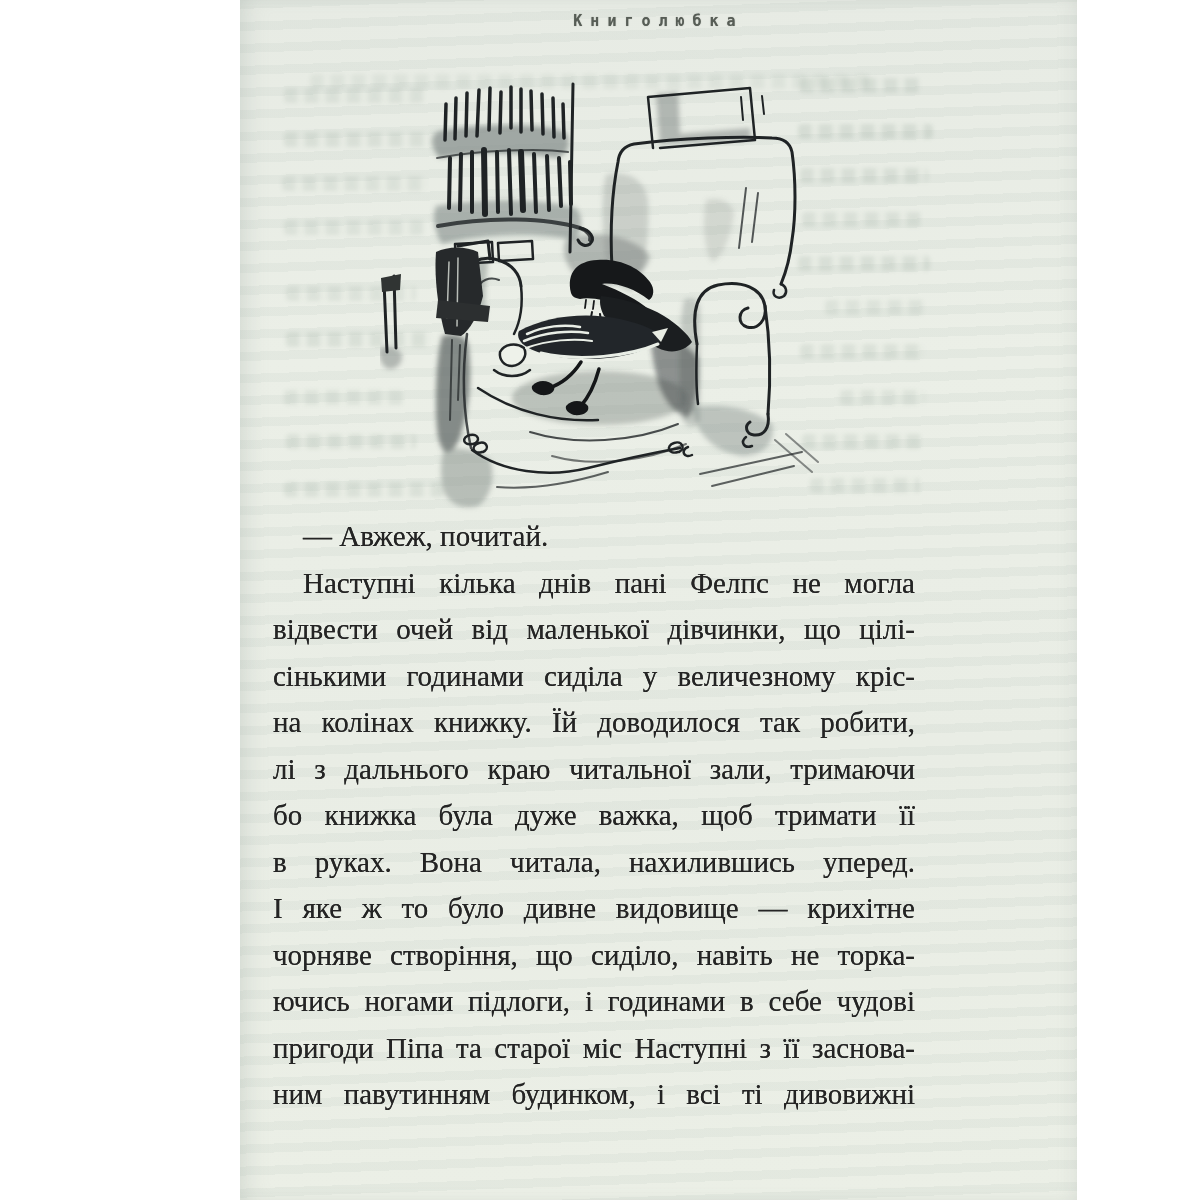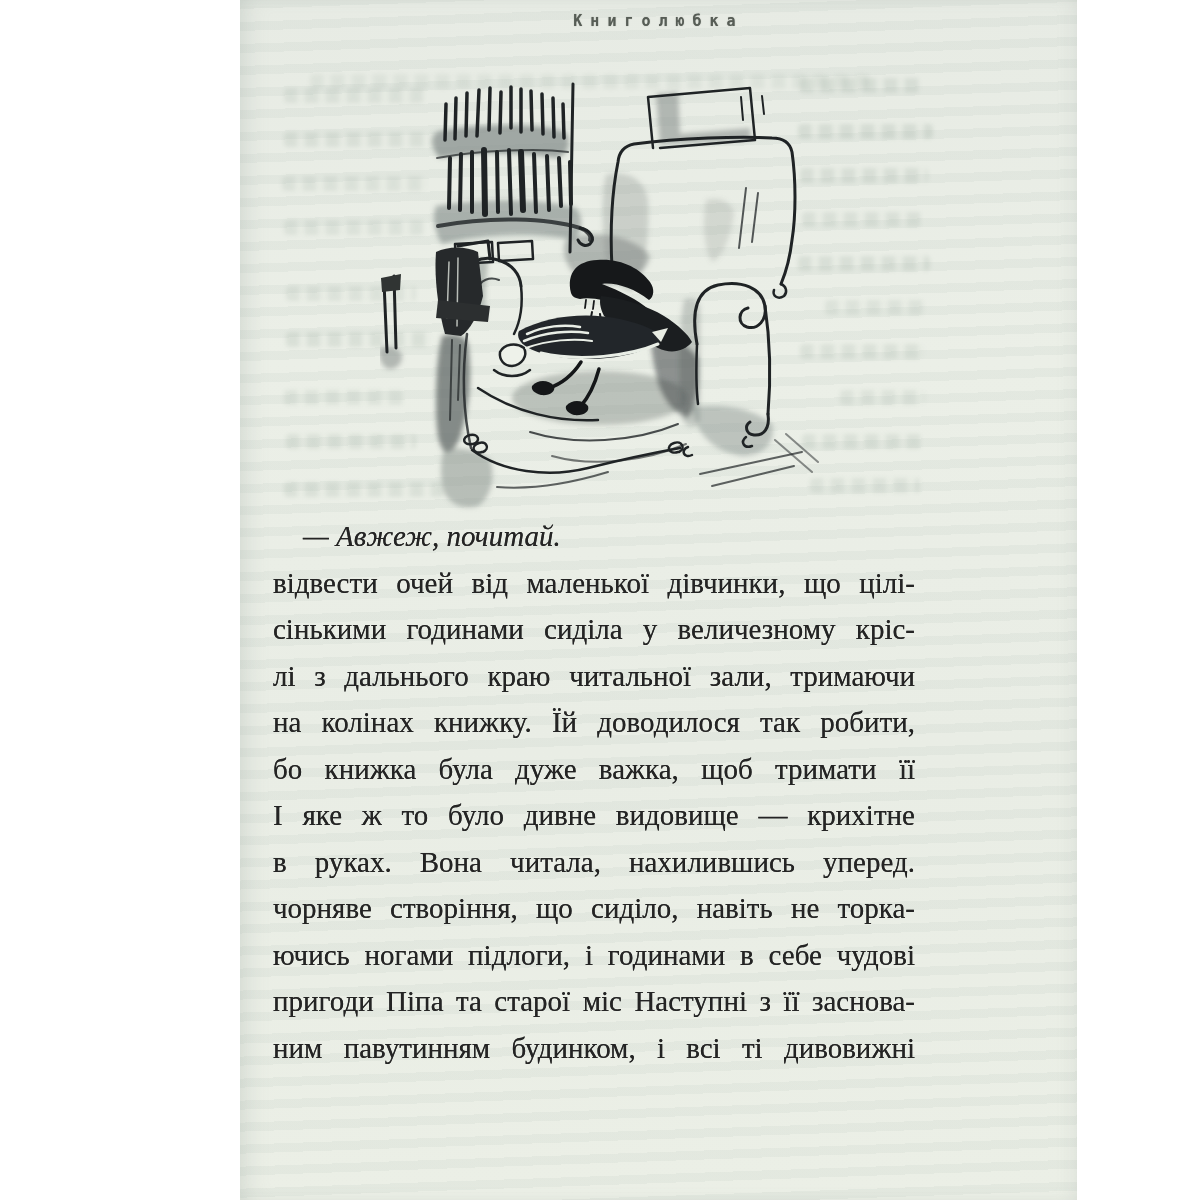--- a/index.html
+++ b/index.html
@@ -17,21 +17,21 @@
          text-shadow:0 0 1px rgba(87,93,86,.55);transform:scaleY(1.06);z-index:3;}
   .ghost{position:absolute;height:15px;border-radius:4px;z-index:1;
          background:repeating-linear-gradient(90deg, rgba(118,140,126,.30) 0 13px, rgba(118,140,126,.05) 13px 21px);
          filter:blur(2.3px);}
   .illustration{position:absolute;left:140px;top:60px;width:440px;height:470px;z-index:2;}
   .body-text{position:absolute;left:33px;top:513px;width:642px;z-index:3;
          font-size:29px;line-height:46.5px;color:#242424;
          text-shadow:0 0 .6px rgba(30,30,30,.85);}
   .tline{height:46.5px;white-space:nowrap;text-align:justify;}
   .tline.just{white-space:normal;text-align:justify;text-align-last:justify;overflow:hidden;}
-  .tline.indent{padding-left:30px;font-style:italic;}
+  .tline.indent{padding-left:30px;}
   .folio{position:absolute;left:33px;top:1203px;width:642px;text-align:center;
          font-size:25px;letter-spacing:3px;color:#363936;z-index:3;
          text-shadow:0 0 .6px rgba(40,44,40,.7);}
 </style>
 </head>
 <body>
 
 <div class="stage">
   <div class="paper">
 
@@ -177,27 +177,28 @@
         <path d="M652,332 L668,328 L661,342 Z" fill="#e9ede4"></path>
         <path d="M581,362 C572,376 561,384 549,388" stroke="#141618" stroke-width="3.5" fill="none" stroke-linecap="round"></path>
         <path d="M599,369 C595,384 589,397 580,407" stroke="#141618" stroke-width="3.5" fill="none" stroke-linecap="round"></path>
         <path d="M532,386 C538,379 549,380 554,386 C556,392 549,396 541,395 C534,393 531,390 532,386 Z" fill="#141618"></path>
         <path d="M566,406 C572,399 583,400 588,406 C590,412 583,416 574,415 C568,413 565,410 566,406 Z" fill="#141618"></path>
       </g>
     </svg>
 
     <div class="body-text">
       <div class="tline indent">— Авжеж, почитай.</div>
+      <div class="tline just indent">Наступні кілька днів пані Фелпс не могла</div>
       <div class="tline just">відвести очей від маленької дівчинки, що цілі-</div>
       <div class="tline just">сінькими годинами сиділа у величезному кріс-</div>
+      <div class="tline just">на колінах книжку. Їй доводилося так робити,</div>
       <div class="tline just">лі з дальнього краю читальної зали, тримаючи</div>
-      <div class="tline just">на колінах книжку. Їй доводилося так робити,</div>
       <div class="tline just">бо книжка була дуже важка, щоб тримати її</div>
+      <div class="tline just">в руках. Вона читала, нахилившись уперед.</div>
       <div class="tline just">І яке ж то було дивне видовище — крихітне</div>
-      <div class="tline just">в руках. Вона читала, нахилившись уперед.</div>
       <div class="tline just">чорняве створіння, що сиділо, навіть не торка-</div>
       <div class="tline just">ючись ногами підлоги, і годинами в себе чудові</div>
       <div class="tline just">пригоди Піпа та старої міс Наступні з її заснова-</div>
       <div class="tline just">ним павутинням будинком, і всі ті дивовижні</div>
     </div>
 
     <div class="folio">— 15 —</div>
   </div>
 </div>
 

